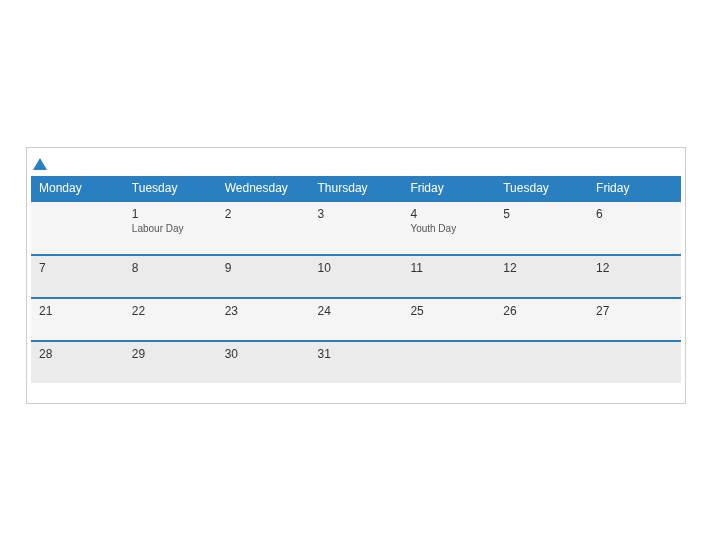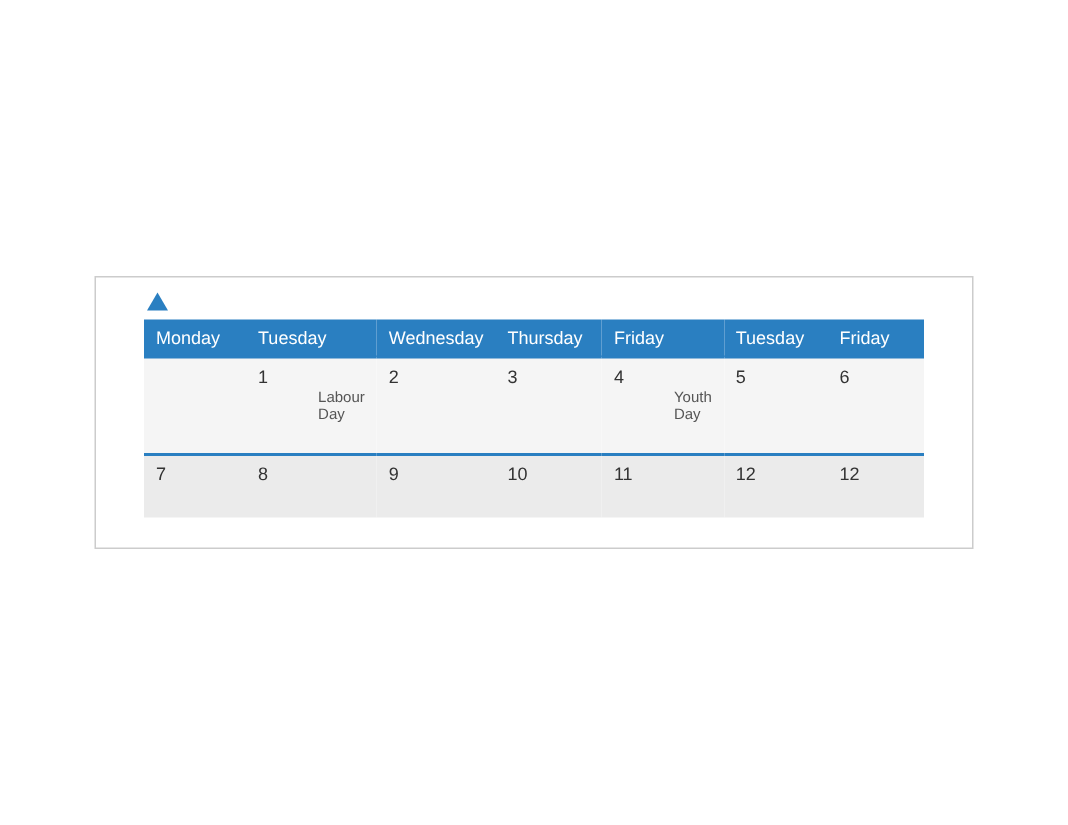--- a/index.html
+++ b/index.html
@@ -6,24 +6,24 @@
     body {
       font-family: Arial, Helvetica, sans-serif;
       background: #fff;
       width: 712px;
       height: 550px;
       display: flex;
       align-items: center;
       justify-content: center;
     }
     .calendar-container {
-      width: 586px;
+      width: 660px;
       background: #fff;
       border: 1px solid #ccc;
-      padding: 16px 32px 20px;
+      padding: 16px 4px 20px;
     }
     .header {
       display: flex;
       align-items: center;
       justify-content: center;
       position: relative;
       margin-bottom: 12px;
     }
     .logo {
       position: absolute;
@@ -101,21 +101,20 @@
     .day-num {
       display: block;
       font-size: 12px;
       color: #333;
       margin-bottom: 2px;
     }
     .event {
       display: block;
       font-size: 10px;
       color: #555;
-      margin-left: 40px;
     }
   </style>
 </head>
 <body>
 
 <div class="calendar-container">
   <div class="header">
     <div class="logo">
       <span class="logo-general"></span>
       <span class="logo-blue">
@@ -179,15 +178,55 @@
           <td>
             <span class="day-num">11</span>
           </td>
           <td>
             <span class="day-num">12</span>
           </td>
           <td>
             <span class="day-num">12</span>
           </td>
         </tr>
+        <tr>
+          <td>
+            <span class="day-num">21</span>
+          </td>
+          <td>
+            <span class="day-num">22</span>
+          </td>
+          <td>
+            <span class="day-num">23</span>
+          </td>
+          <td>
+            <span class="day-num">24</span>
+          </td>
+          <td>
+            <span class="day-num">25</span>
+          </td>
+          <td>
+            <span class="day-num">26</span>
+          </td>
+          <td>
+            <span class="day-num">27</span>
+          </td>
+        </tr>
+        <tr>
+          <td>
+            <span class="day-num">28</span>
+          </td>
+          <td>
+            <span class="day-num">29</span>
+          </td>
+          <td>
+            <span class="day-num">30</span>
+          </td>
+          <td>
+            <span class="day-num">31</span>
+          </td>
+          <td></td>
+          <td></td>
+          <td></td>
+        </tr>
       </tbody>
   </table>
 </div>
 
 </body></html>

